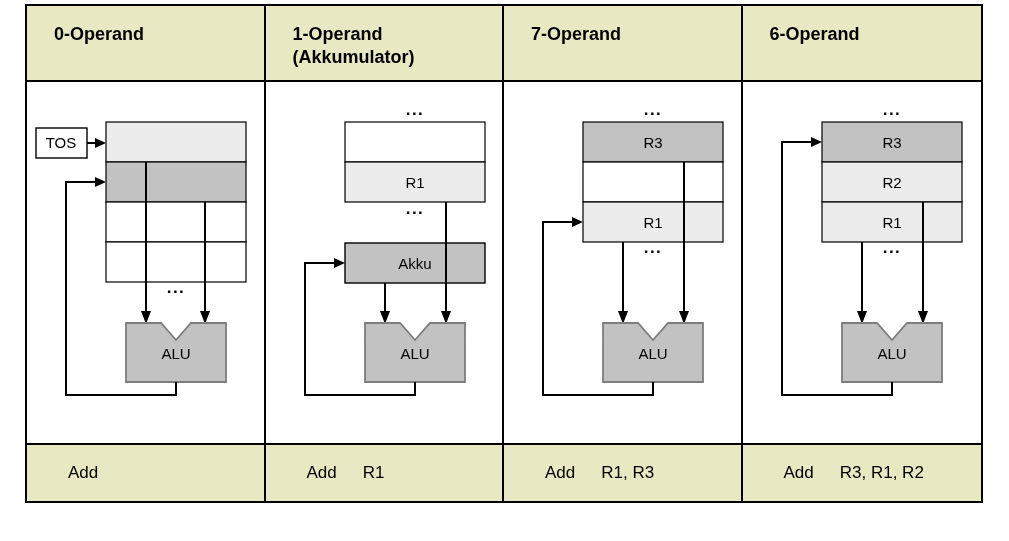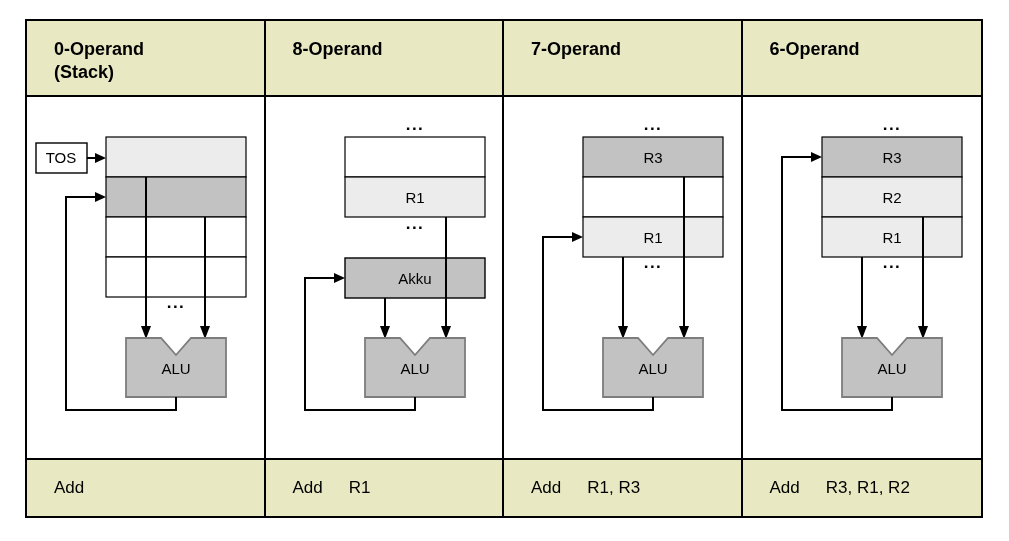--- a/index.html
+++ b/index.html
@@ -1,42 +1,42 @@
 <!DOCTYPE html>
 <html style="--header_bg: #e8e9c3; --footer_bg: #e8e9c3; --light_gray: #ececec; --mid_gray: #c2c2c2; --alu_border: #7d7d7d; --line: #000000;"><head>
 <meta charset="utf-8">
 <style>
   html,body{margin:0;padding:0;}
   body{
     width:1009px;height:541px;background:#ffffff;position:relative;
     font-family:"Liberation Sans",sans-serif;color:#000;
   }
   .arch-table{
-    position:absolute;left:25px;top:19px;width:958px;height:499px;
+    position:absolute;left:25px;top:4px;width:958px;height:499px;
     box-sizing:border-box;border:2px solid #000;background:#fff;
     display:grid;
     grid-template-columns:repeat(4,1fr);
     grid-template-rows:76px 1fr 58px;
   }
   .cell{border-right:2px solid #000;box-sizing:border-box;}
   .cell.last{border-right:none;}
   .head{
     background:var(--header_bg,#e8e9c3);
     border-bottom:2px solid #000;
     padding:17px 6px 0 27px;
     font-weight:bold;font-size:18px;line-height:23px;
   }
   .head .hline{display:block;}
   .body-cell{position:relative;overflow:hidden;background:#fff;}
   .body-cell svg{display:block;}
   .foot{
     background:var(--footer_bg,#e8e9c3);
     border-top:2px solid #000;
     display:flex;align-items:center;
-    padding-left:27px;font-size:17px;
+    padding-left:41px;font-size:17px;
   }
   .operands{margin-left:26px;}
   .operands:empty{display:none;}
   
   .fill-white{fill:#ffffff;}
   .fill-light{fill:var(--light_gray,#ececec);}
   .fill-mid{fill:var(--mid_gray,#c2c2c2);}
   .rowrect{stroke:#000;stroke-width:1.2;}
   .smallbox{stroke:#000;stroke-width:1.4;}
   .wire{stroke:var(--line,#000);stroke-width:2;fill:none;}
@@ -45,24 +45,24 @@
   text.lbl{font-size:15px;fill:#000;text-anchor:middle;}
   text.dots{font-size:17px;font-weight:bold;letter-spacing:1.5px;fill:#000;text-anchor:middle;}
 </style>
 </head>
 <body>
 
 <div class="arch-table">
 
   <div class="cell head">
     <span class="hline">0-Operand</span>
-    <span class="hline">(Stack)</span>
   </div>
   <div class="cell head">
-    <span class="hline">8-Operand</span>
+    <span class="hline">1-Operand</span>
+    <span class="hline">(Akkumulator)</span>
   </div>
   <div class="cell head">
     <span class="hline">7-Operand</span>
     <span class="hline"></span>
   </div>
   <div class="cell head last">
     <span class="hline">6-Operand</span>
     <span class="hline"></span>
   </div>
 

